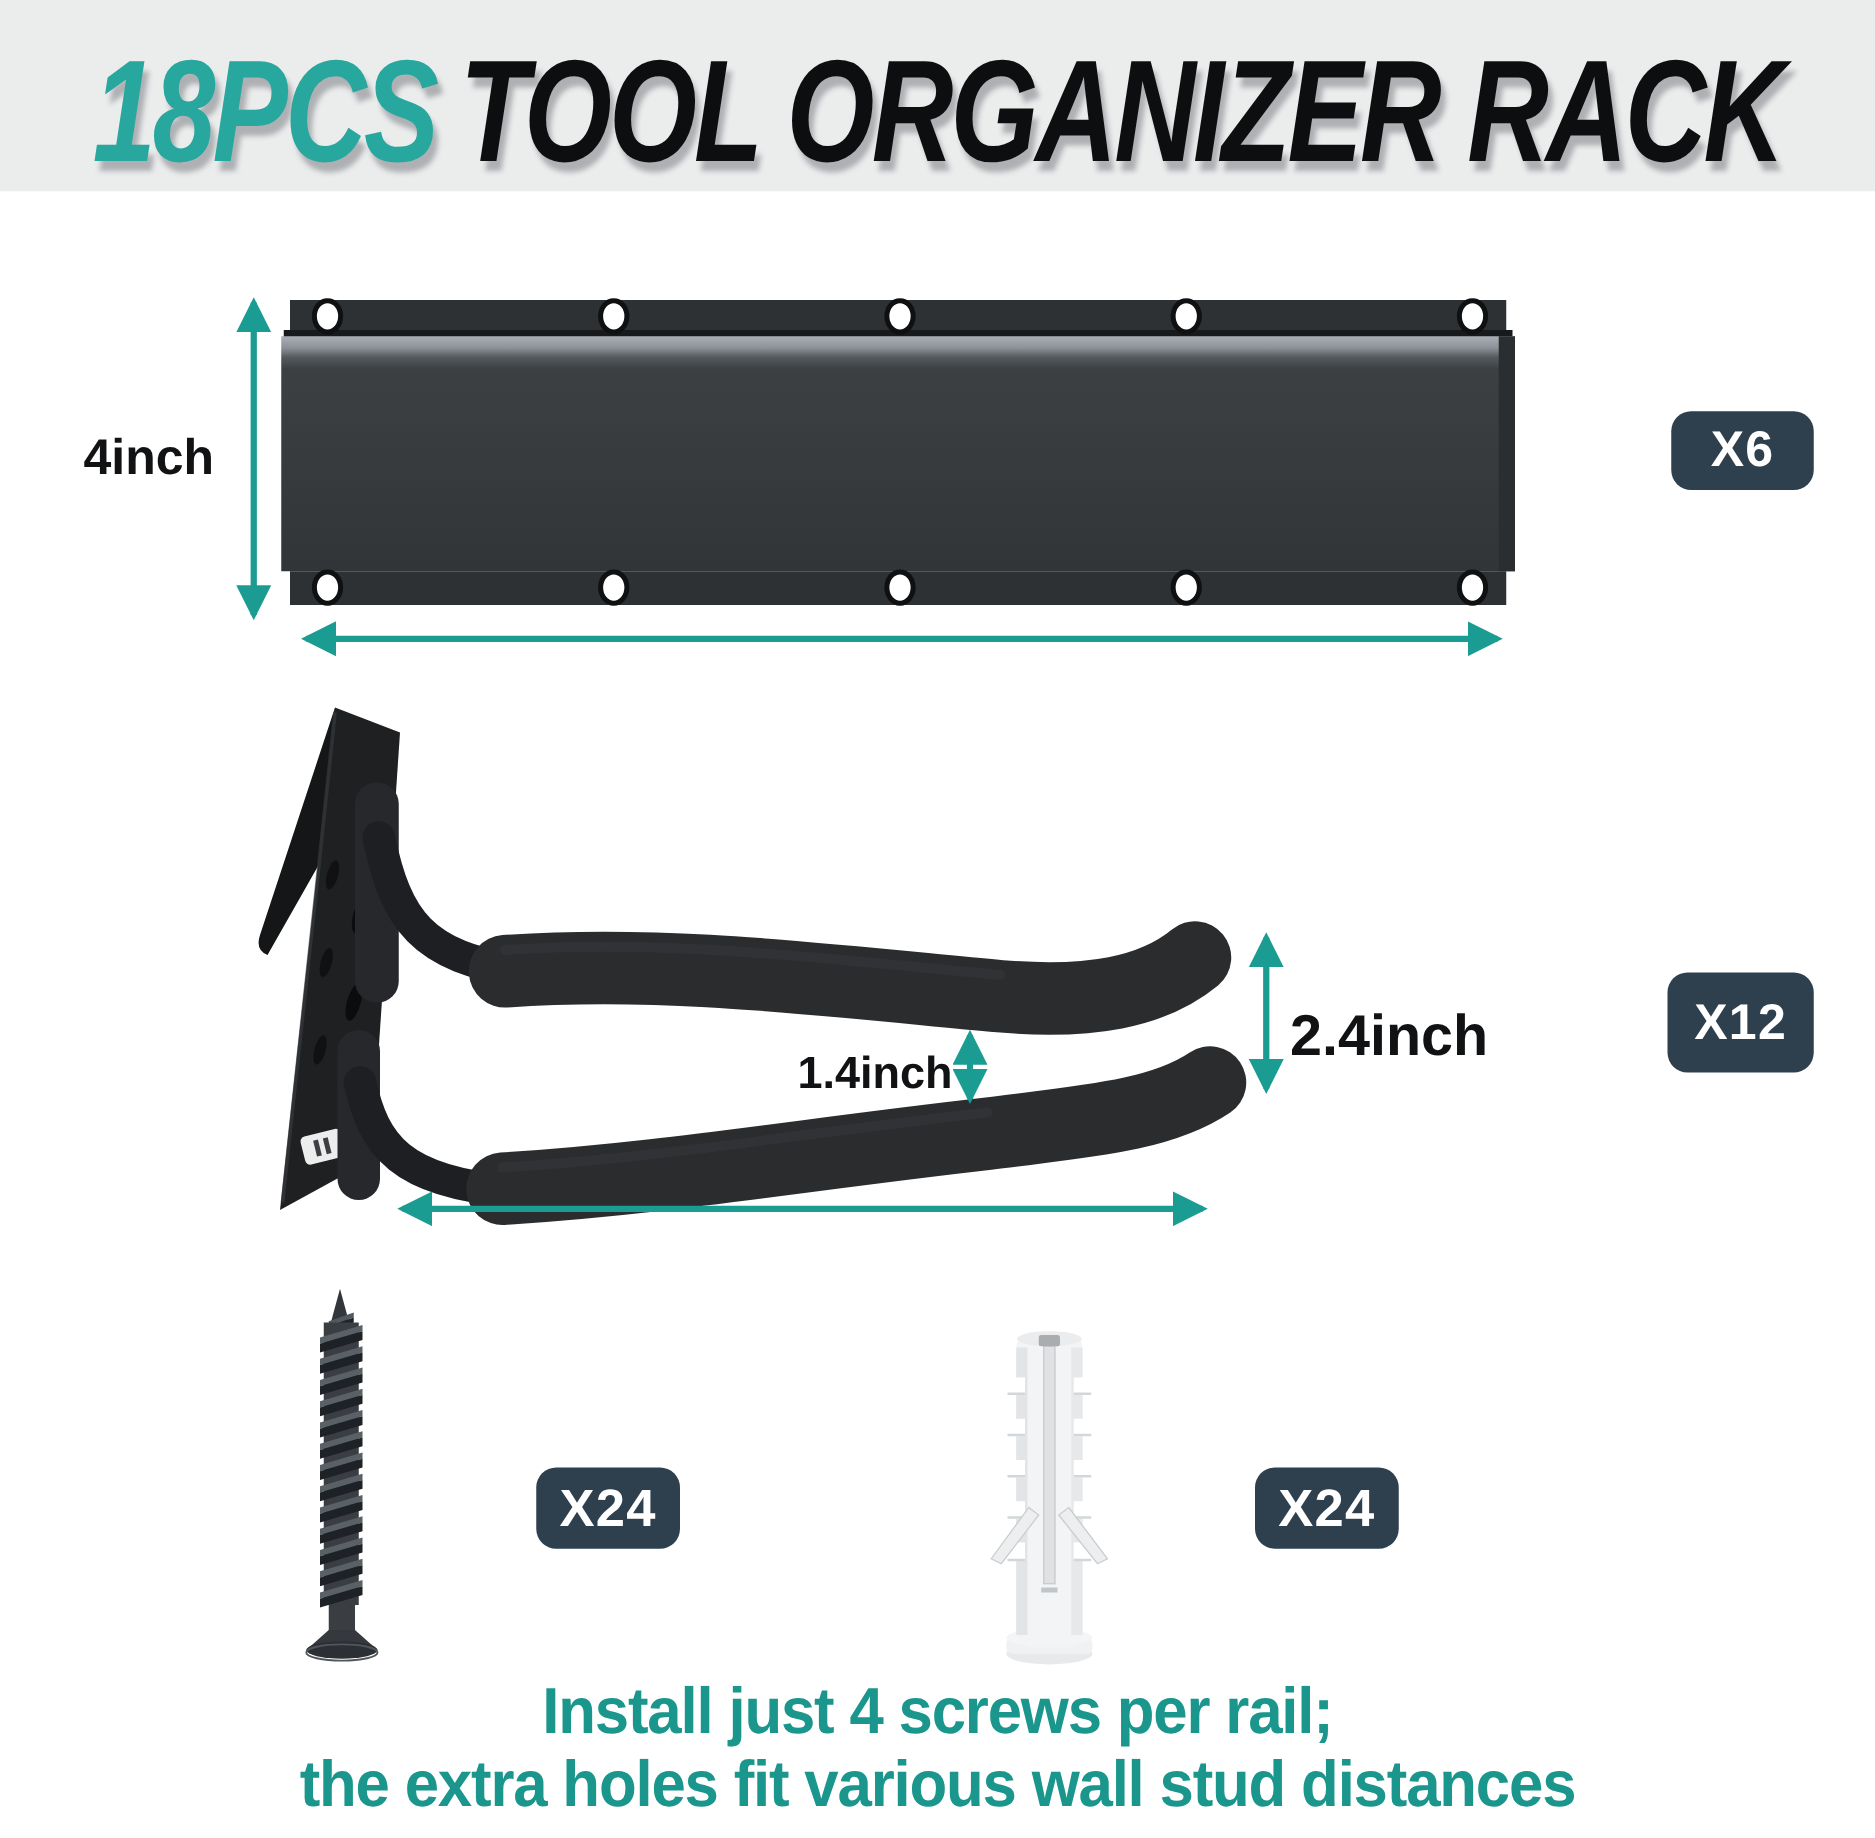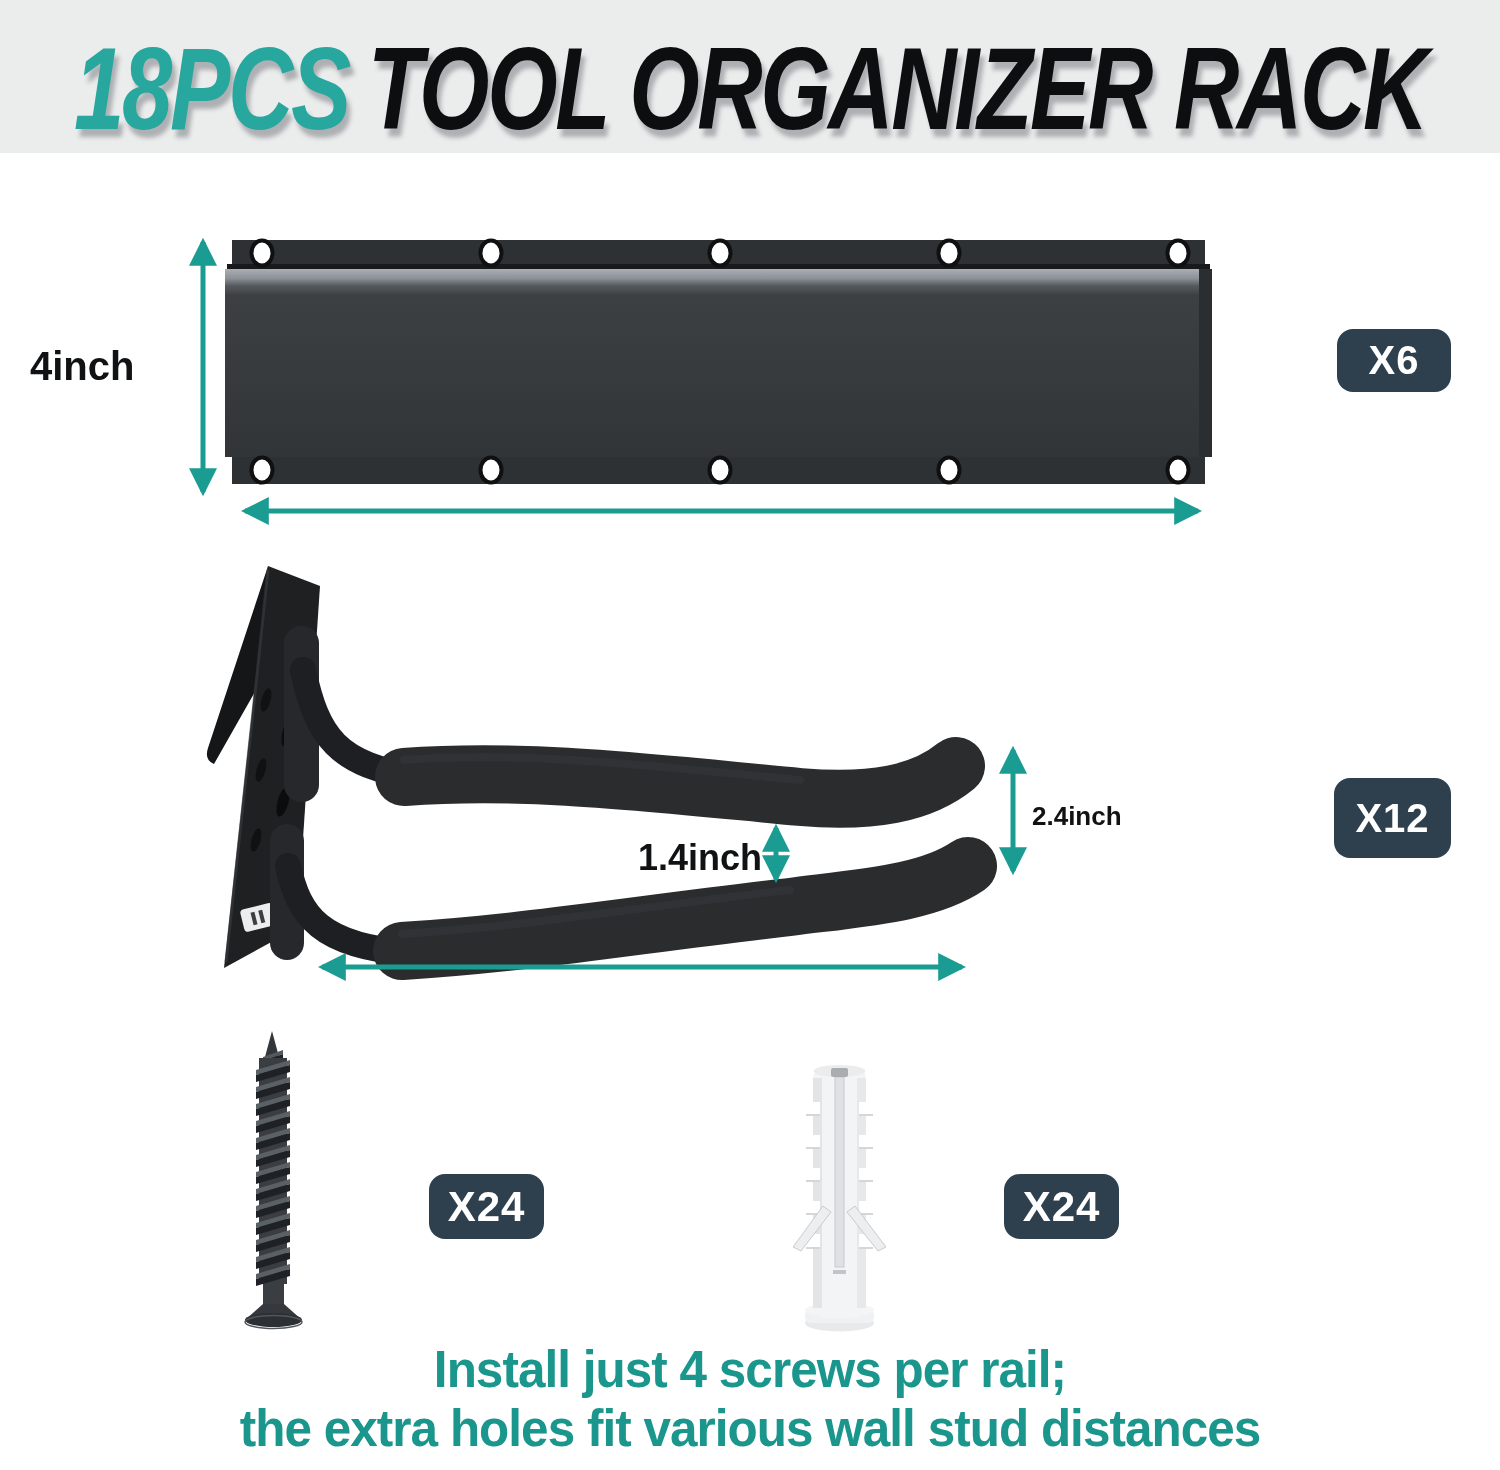--- a/index.html
+++ b/index.html
@@ -180,23 +180,23 @@
 
     <g stroke="#1a9c92" stroke-width="5">
       <line x1="203" y1="242" x2="203" y2="492" marker-start="url(#ah)" marker-end="url(#ah)"></line>
       <line x1="245" y1="511" x2="1198" y2="511" marker-start="url(#ah)" marker-end="url(#ah)"></line>
       <line x1="776" y1="828" x2="776" y2="879" marker-start="url(#ah)" marker-end="url(#ah)"></line>
       <line x1="1013" y1="750" x2="1013" y2="871" marker-start="url(#ah)" marker-end="url(#ah)"></line>
       <line x1="322" y1="967" x2="962" y2="967" marker-start="url(#ah)" marker-end="url(#ah)"></line>
     </g>
   </svg>
 
-  <div class="dim" style="left:30px;top:344px;width:150px;text-align:left;font-size:40px;">4inch</div>
+  <div class="dim" style="left:44px;top:344px;width:150px;text-align:center;font-size:40px;">4inch</div>
   <div class="dim" style="left:590px;top:837px;width:172px;text-align:right;font-size:36px;">1.4inch</div>
-  <div class="dim" style="left:1032px;top:801px;font-size:26px;">2.4inch</div>
+  <div class="dim" style="left:1032px;top:801px;font-size:46px;">2.4inch</div>
 
   <div class="qty" style="left:1308px;top:329px;width:114px;height:63px;font-size:40px;">X6</div>
   <div class="qty" style="left:1305px;top:778px;width:117px;height:80px;font-size:40px;">X12</div>
   <div class="qty" style="left:400px;top:1174px;width:115px;height:65px;font-size:42px;">X24</div>
   <div class="qty" style="left:975px;top:1174px;width:115px;height:65px;font-size:42px;">X24</div>
 
   <div class="footer">
     <div>Install just 4 screws per rail;</div>
     <div>the extra holes fit various wall stud distances</div>
   </div>

